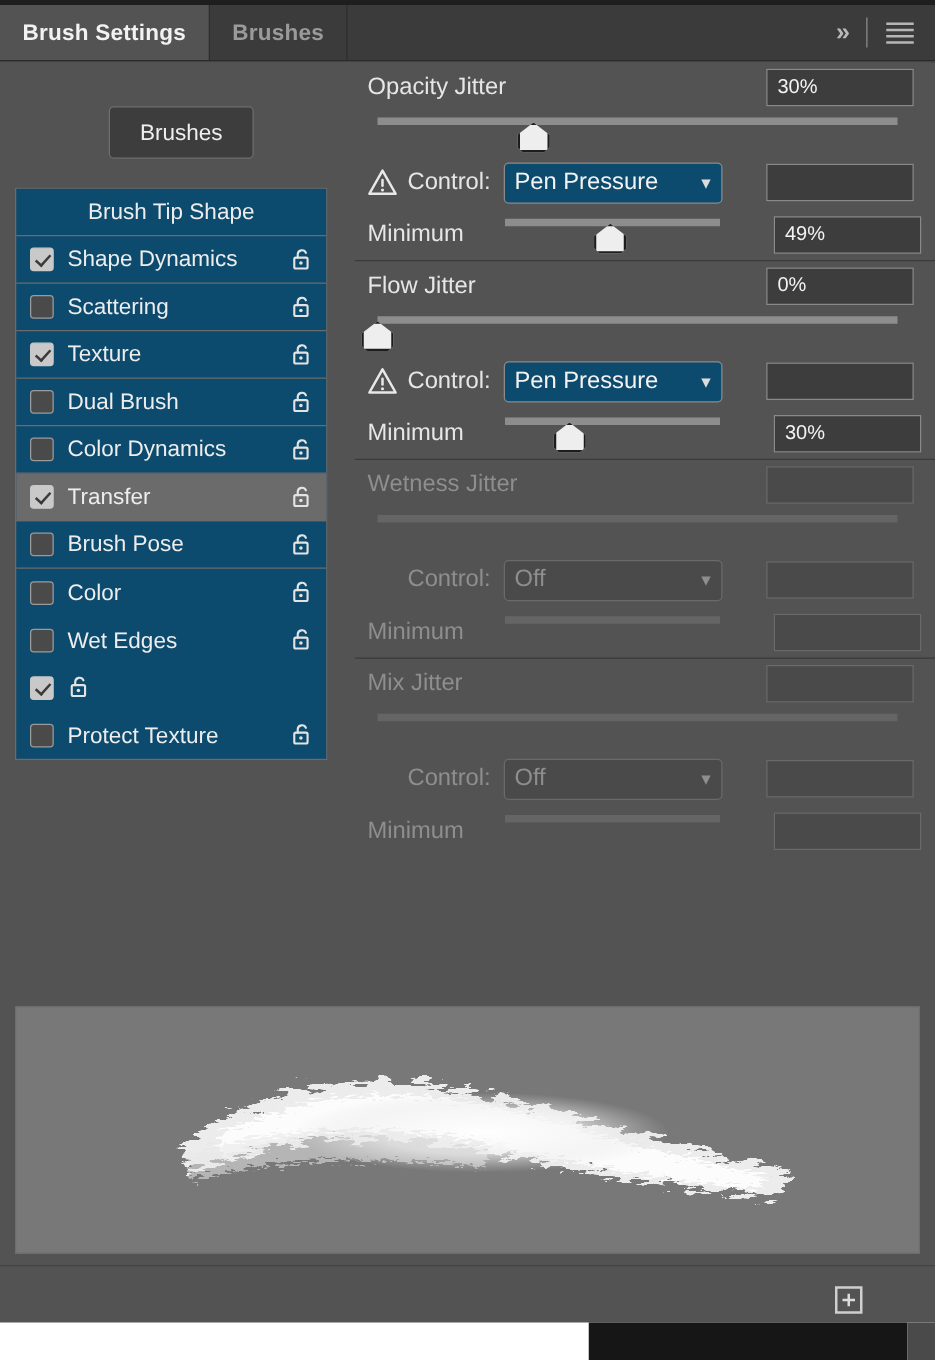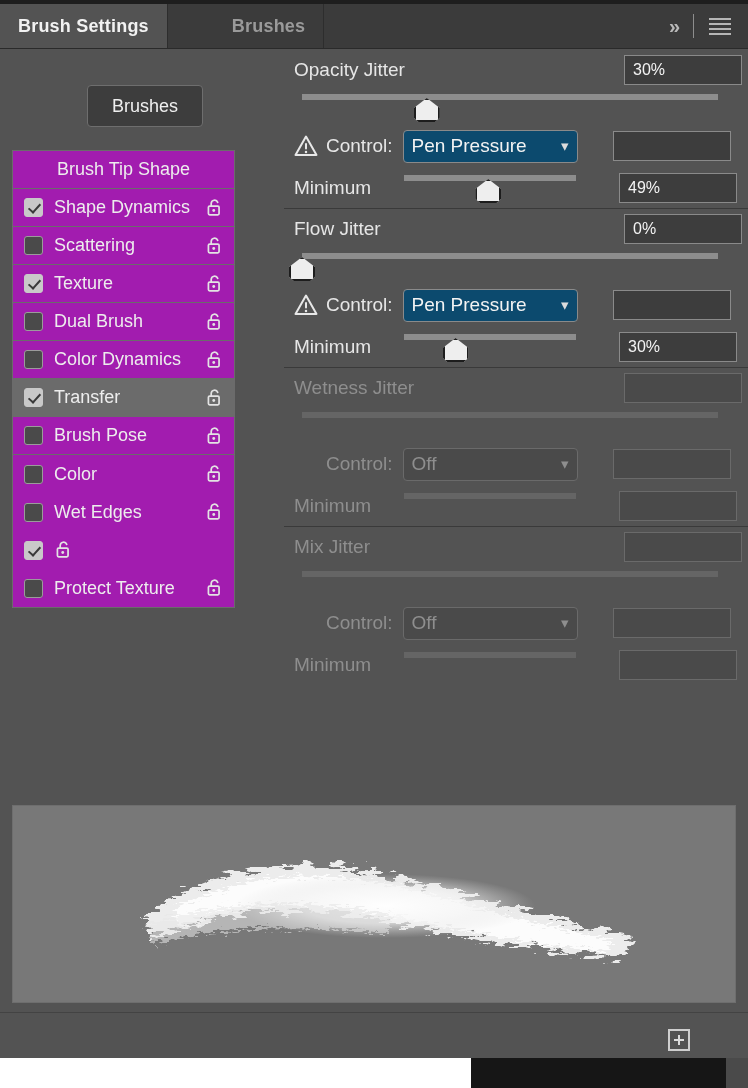--- a/index.html
+++ b/index.html
@@ -21,21 +21,20 @@
     position: absolute; left:0; top:0; width:748px; height:4px;
     background: #1e1e1e;
   }
 
   
   .tabbar {
     position: absolute; left:0; top:4px; width:748px; height:45px;
     background: #3b3b3b;
     display: flex; align-items: stretch;
     border-bottom: 1px solid #2a2a2a;
-    gap: 46px;
   }
   .tab {
     display: flex; align-items: center; justify-content: center;
     padding: 0 18px;
     font-size: 18px;
     letter-spacing: .2px;
     border-right: 1px solid #2d2d2d;
   }
   .tab.active {
     background: #535353;
@@ -75,23 +74,23 @@
     width:116px; height:42px;
     background:#3d3d3d;
     border:1px solid #6e6e6e;
     border-radius:4px;
     color:#efefef; font-size:18px;
     display:flex; align-items:center; justify-content:center;
     cursor:pointer;
   }
 
   .tip-list {
-    position:absolute; left:12px; top:100px; width:223px;
+    position:absolute; left:12px; top:100px; width:250px;
     border:1px solid #6b6b6b;
-    background:#a21caf;
+    background:#0c4a6e;
   }
   .tip-head {
     height:38px; display:flex; align-items:center; justify-content:center;
     color:#ededed; font-size:18px;
     border-bottom:1px solid #6b6b6b;
   }
   .tip-row {
     height:38px; display:flex; align-items:center;
     padding-left:11px; padding-right:10px;
     position:relative;
@@ -120,21 +119,21 @@
   
   .right-col {
     position:absolute; left:284px; top:0; width:464px; height:745px;
   }
   .section { position:relative; }
   .sec-divider { height:1px; background:#3a3a3a; margin: 0; }
 
   .row-title {
     display:flex; align-items:center;
     height:40px;
-    padding-left:10px; padding-right:6px;
+    padding-left:10px; padding-right:17px;
   }
   .row-title .label { font-size:19px; color:#e6e6e6; flex:1; }
   .valbox {
     width:118px; height:30px;
     background:#3d3d3d;
     border:1px solid #8a8a8a;
     color:#f3f3f3; font-size:16px;
     display:flex; align-items:center;
     padding-left:8px;
   }

